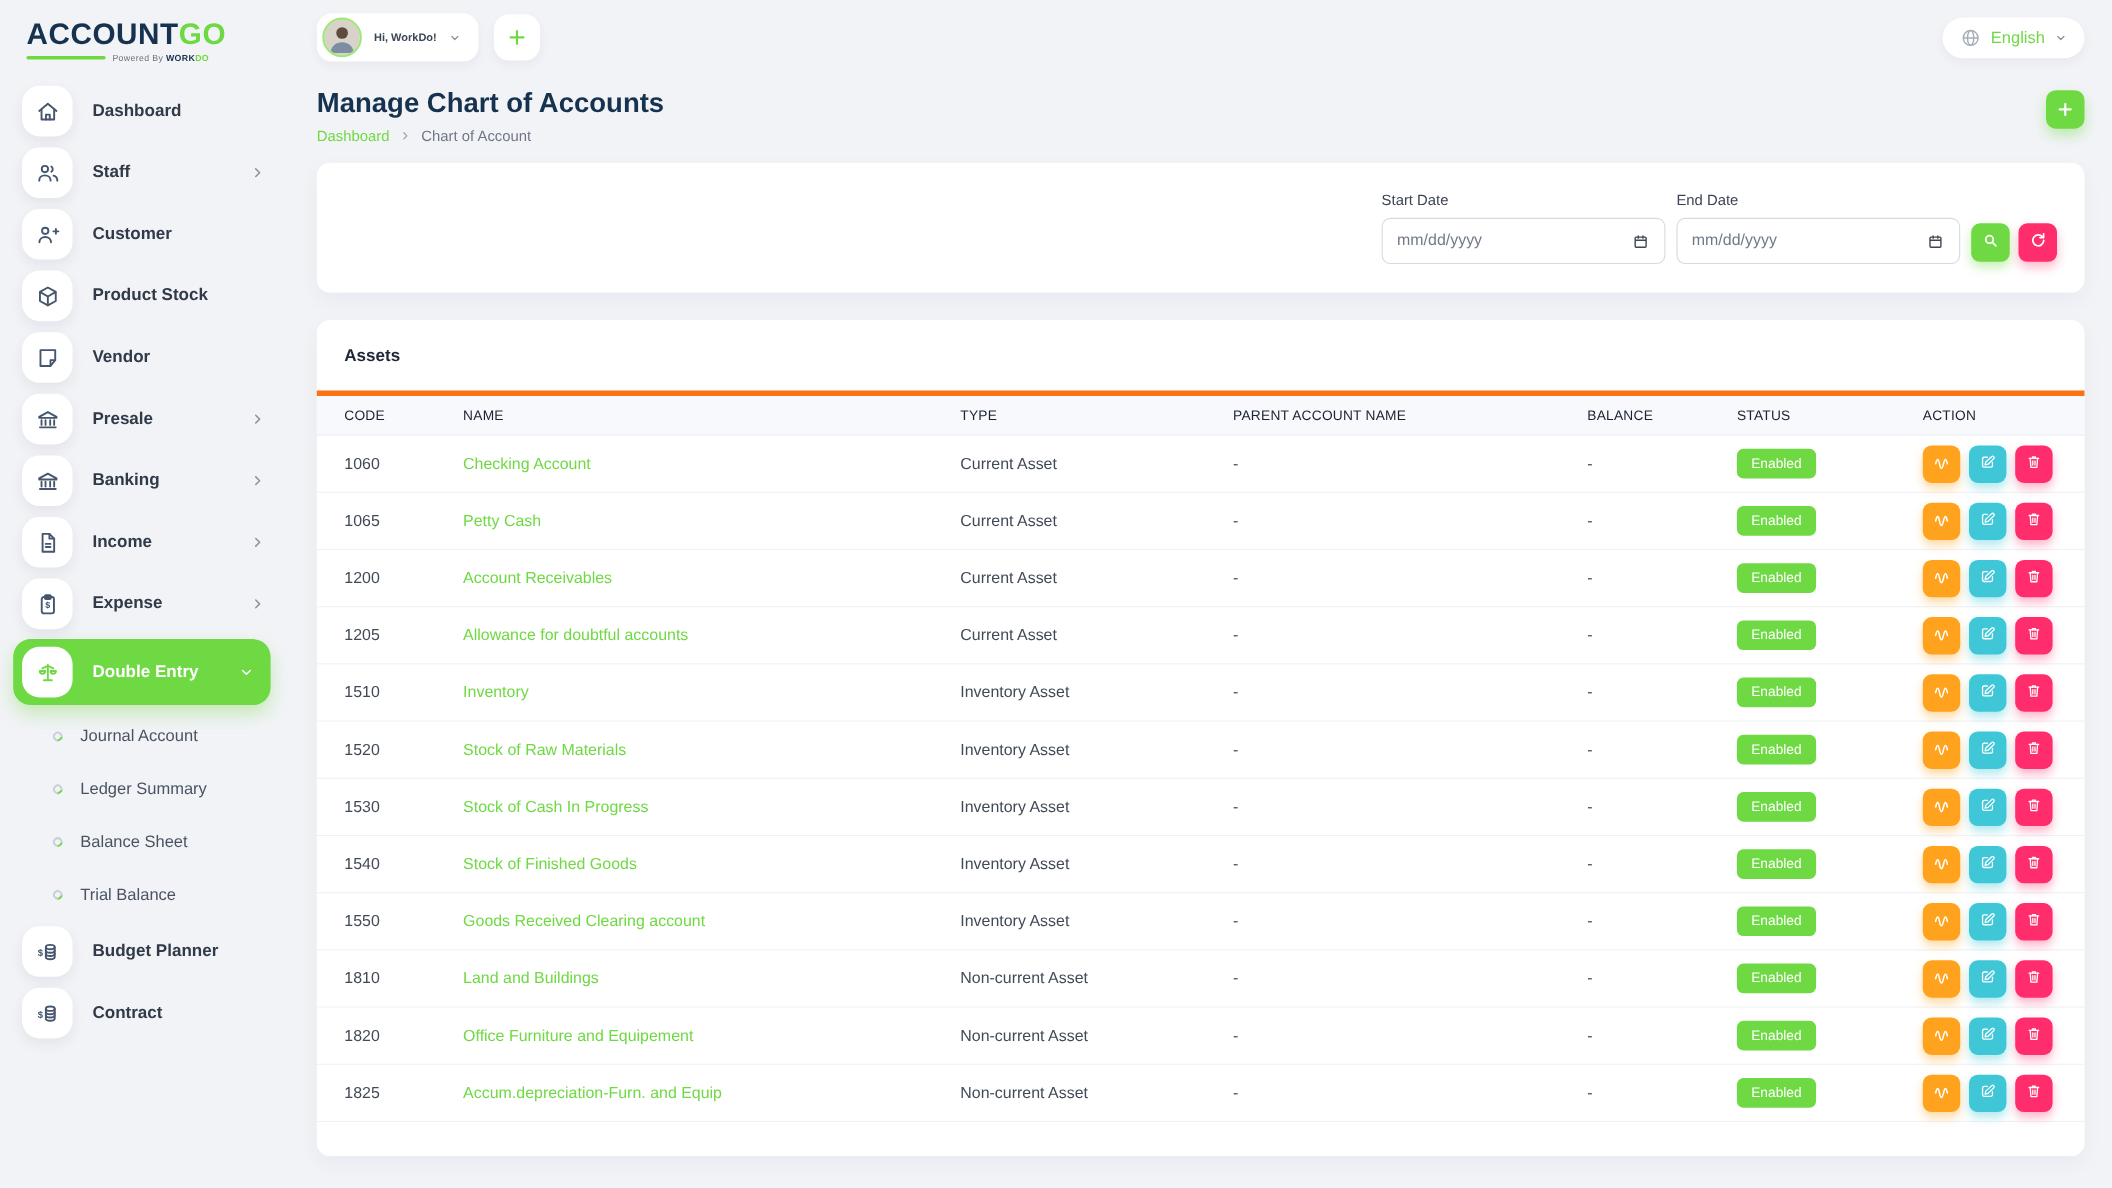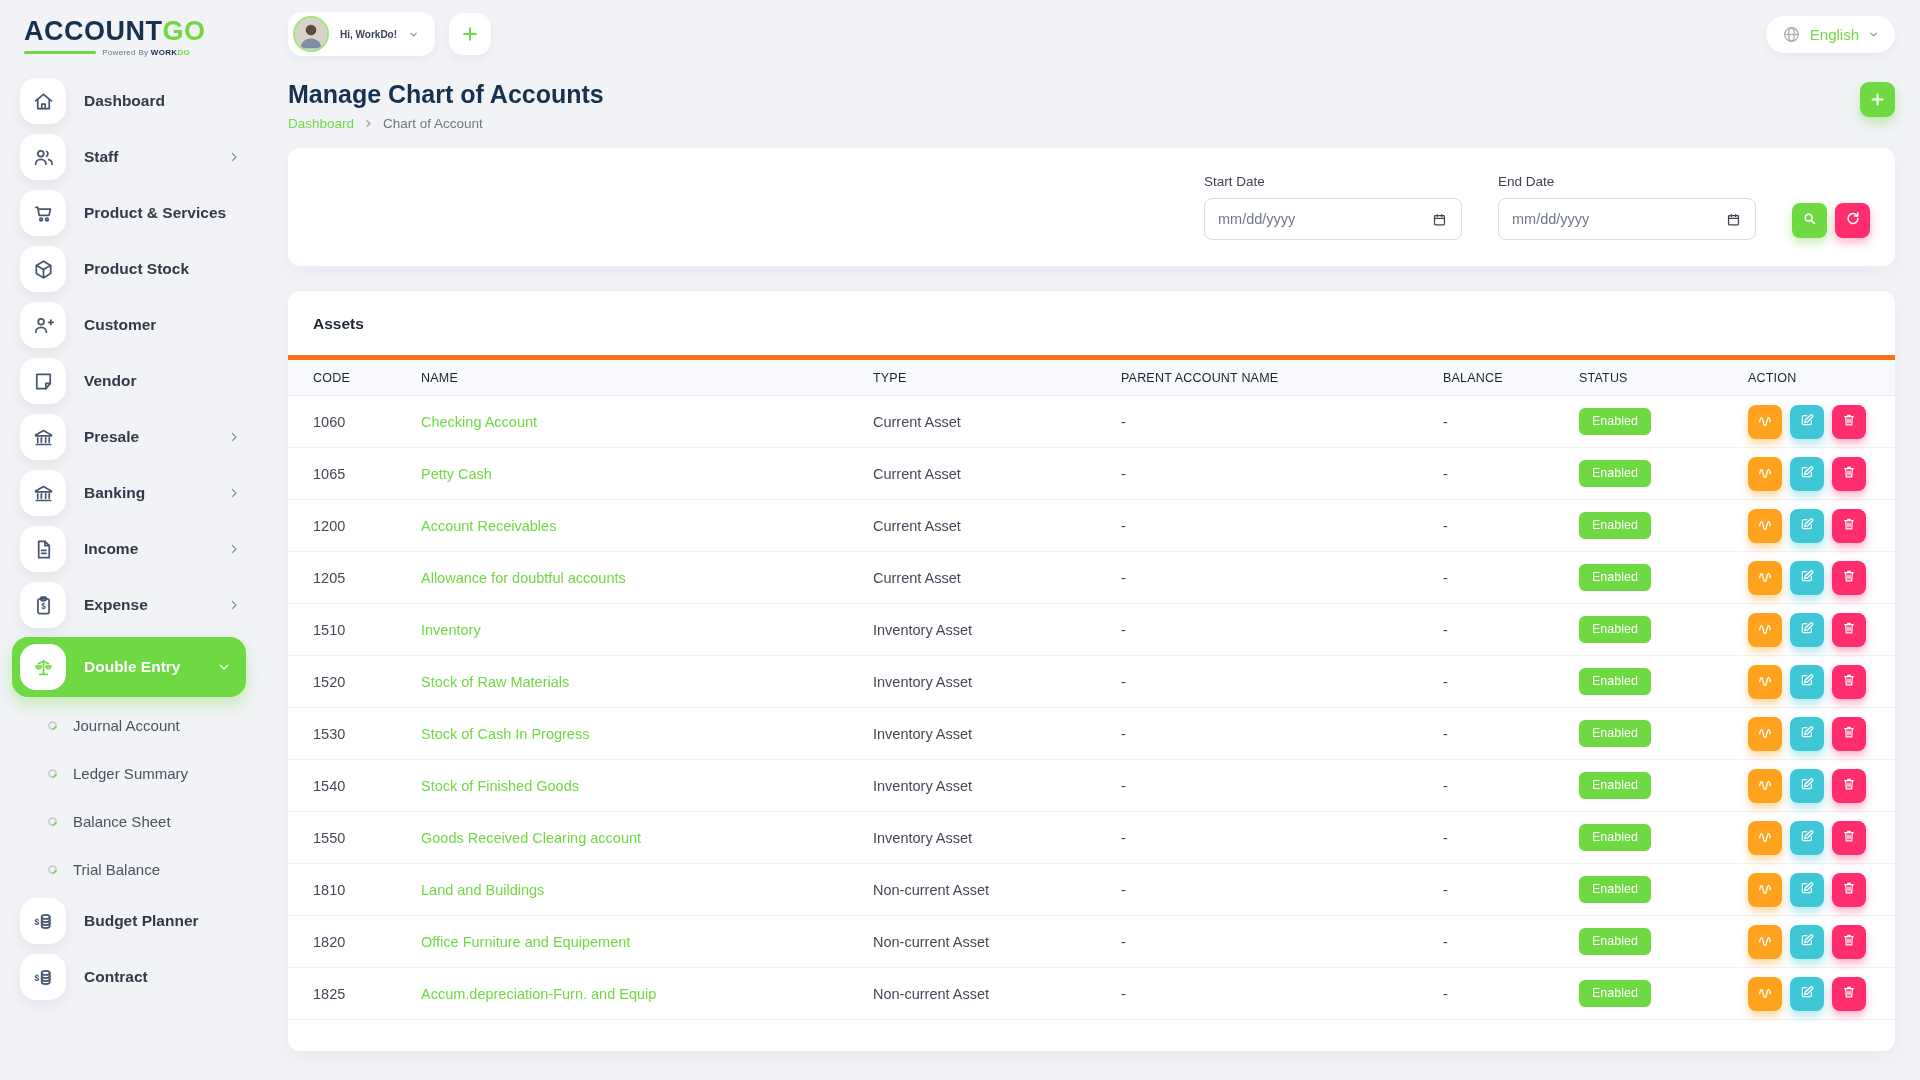--- a/index.html
+++ b/index.html
@@ -68,21 +68,21 @@
   .bc-sep { color:#9aa1ad; display:flex; } .bc-sep svg { width:11px; height:11px; }
   .bc-current { color:#6f7786; }
   .add-btn { width:35px; height:35px; margin-top:12px; border:none; border-radius:9px; background:var(--accent); color:#fff;
              display:flex; align-items:center; justify-content:center; cursor:pointer;
              box-shadow:0 6px 12px rgba(111,217,67,.4); }
   .add-btn svg { width:17px; height:17px; }
 
   .card { background:#fff; border-radius:12px; box-shadow:0 7px 20px rgba(23,31,56,.04); }
 
   .filter-card { margin-top:17px; height:118px; display:flex; align-items:center; justify-content:flex-end;
-                 gap:36px; padding:0 25px; }
+                 gap:10px; padding:0 25px; }
   .field label { display:block; font-size:13.5px; color:#3c4454; margin-bottom:9px; }
   .date-input { width:258px; height:42px; border:1px solid #d6dae2; border-radius:8px; display:flex; align-items:center;
                 justify-content:space-between; padding:0 13px; cursor:text; background:#fff; }
   .date-ph { font-size:14.5px; color:#707a88; }
   .date-input .cal { color:#3f4652; display:flex; } .date-input .cal svg { width:17px; height:17px; }
   .filter-btns { display:flex; gap:8px; align-self:center; margin-top:26px; }
   .icon-btn { width:35px; height:35px; border:none; border-radius:8px; color:#fff; display:flex; align-items:center;
               justify-content:center; cursor:pointer; }
   .icon-btn svg { width:17px; height:17px; }
   .icon-btn.green { background:var(--accent); box-shadow:0 5px 10px rgba(111,217,67,.4); }
@@ -141,46 +141,36 @@
       <span class="side-label">Staff</span>
           <span class="side-chev">
             <svg viewBox="0 0 24 24" fill="none" stroke="currentColor" stroke-width="2.8" stroke-linecap="round" stroke-linejoin="round">
               <polyline points="9 5 16 12 9 19"></polyline>
             </svg>
           </span>
         </div>
         <div class="side-item">
           <span class="tile">
             <svg viewBox="0 0 24 24" fill="none" stroke="currentColor" stroke-width="1.8" stroke-linecap="round" stroke-linejoin="round">
-              <path d="M4 5.5h2l1.5 8.5h10.2l1.6-6.5H7"></path>
-              <circle cx="9.5" cy="18.3" r="1.4"></circle>
-              <circle cx="15.6" cy="18.3" r="1.4"></circle>
-            </svg>
-          </span>
-      <span class="side-label">Product &amp; Services</span>
+              <circle cx="9.5" cy="8.2" r="3"></circle>
+              <path d="M4 19c0-3 2.5-5 5.5-5s5.5 2 5.5 5"></path>
+              <path d="M17.3 8.7h4.7M19.65 6.35v4.7"></path>
+            </svg>
+          </span>
+      <span class="side-label">Customer</span>
         </div>
         <div class="side-item">
           <span class="tile">
             <svg viewBox="0 0 24 24" fill="none" stroke="currentColor" stroke-width="1.8" stroke-linecap="round" stroke-linejoin="round">
               <path d="M12 3.5 19.5 7.7v8.6L12 20.5 4.5 16.3V7.7z"></path>
               <path d="M4.8 7.9 12 12l7.2-4.1"></path>
               <path d="M12 12v8.3"></path>
             </svg>
           </span>
       <span class="side-label">Product Stock</span>
-        </div>
-        <div class="side-item">
-          <span class="tile">
-            <svg viewBox="0 0 24 24" fill="none" stroke="currentColor" stroke-width="1.8" stroke-linecap="round" stroke-linejoin="round">
-              <circle cx="9.5" cy="8.2" r="3"></circle>
-              <path d="M4 19c0-3 2.5-5 5.5-5s5.5 2 5.5 5"></path>
-              <path d="M17.3 8.7h4.7M19.65 6.35v4.7"></path>
-            </svg>
-          </span>
-      <span class="side-label">Customer</span>
         </div>
         <div class="side-item">
           <span class="tile">
             <svg viewBox="0 0 24 24" fill="none" stroke="currentColor" stroke-width="1.8" stroke-linecap="round" stroke-linejoin="round">
               <path d="M5 4.5h14v9.5l-4.5 5.5H5z"></path>
               <path d="M14.5 19.5V14h4.5"></path>
             </svg>
           </span>
       <span class="side-label">Vendor</span>
         </div>

